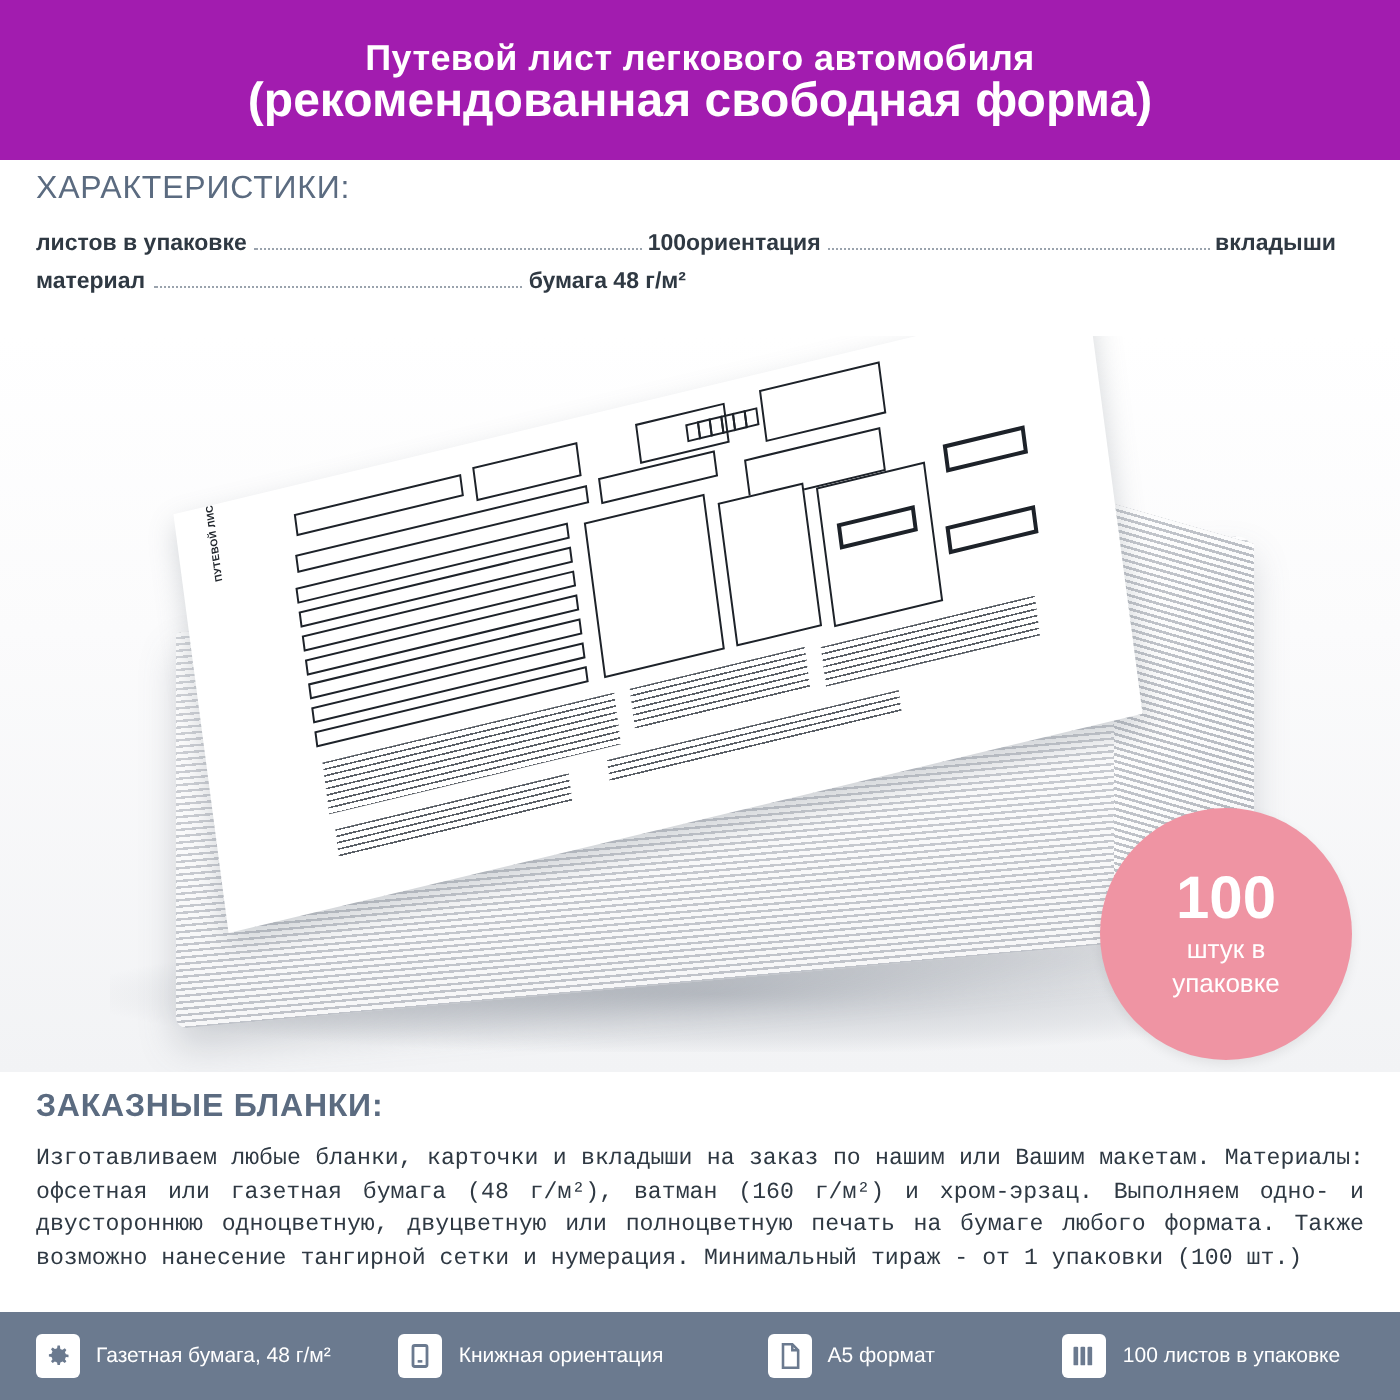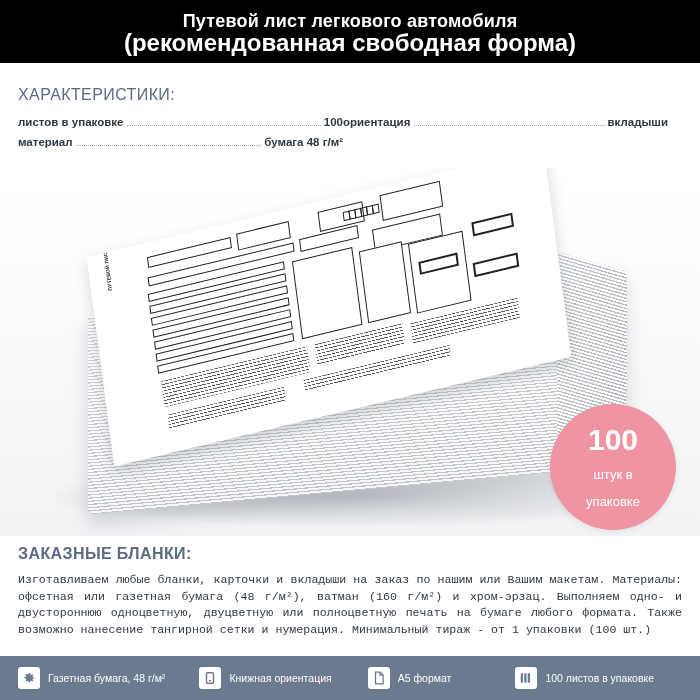--- a/index.html
+++ b/index.html
@@ -12,22 +12,22 @@
   }
   .page {
     width: 700px; height: 700px;
     position: relative;
     background: #ffffff;
   }
 
   
   .header {
     position: absolute; top: 0; left: 0;
-    width: 700px; height: 63px;
-    background: #000000;
+    width: 700px; height: 80px;
+    background: #a21caf;
     color: #ffffff;
     display: flex; flex-direction: column;
     align-items: center; justify-content: center;
   }
   .header-line1 {
     font-size: 18px; font-weight: bold; line-height: 22px;
     letter-spacing: 0.2px;
   }
   .header-line2 {
     font-size: 24px; font-weight: bold; line-height: 22px;
@@ -177,21 +177,21 @@
     right: 24px; bottom: 6px;
     width: 126px; height: 126px;
     border-radius: 50%;
     background: #ef94a3;
     color: #ffffff;
     display: flex; flex-direction: column;
     align-items: center; justify-content: center;
     box-shadow: 0 2px 6px rgba(0,0,0,0.08);
   }
   .badge-num { font-size: 30px; font-weight: bold; line-height: 30px; }
-  .badge-sub { font-size: 13px; line-height: 15px; text-align: center; margin-top: 12px; }
+  .badge-sub { font-size: 13px; line-height: 15px; text-align: center; margin-top: 2px; }
 
   
   .orders {
     position: absolute;
     top: 545px; left: 18px; width: 664px;
   }
   .orders-title {
     font-size: 16px; font-weight: bold; color: #5b6b80;
     letter-spacing: 0.4px;
     margin-bottom: 9px;
@@ -211,21 +211,21 @@
     display: flex; align-items: center;
   }
   .footer-item {
     display: flex; align-items: center;
     color: #ffffff;
     font-size: 10.5px;
     white-space: nowrap;
   }
   .f1 { margin-left: 18px; }
   .f2 { margin-left: 34px; align-items: center; }
-  .f3 { margin-left: 36px; }
+  .f3 { margin-left: 52px; }
   .f4 { margin-left: 38px; padding-left: 26px; }
   .ficon {
     width: 22px; height: 22px;
     border-radius: 3px;
     background: #ffffff;
     color: #6b7a8f;
     display: flex; align-items: center; justify-content: center;
     margin-right: 8px;
     flex: 0 0 auto;
   }

